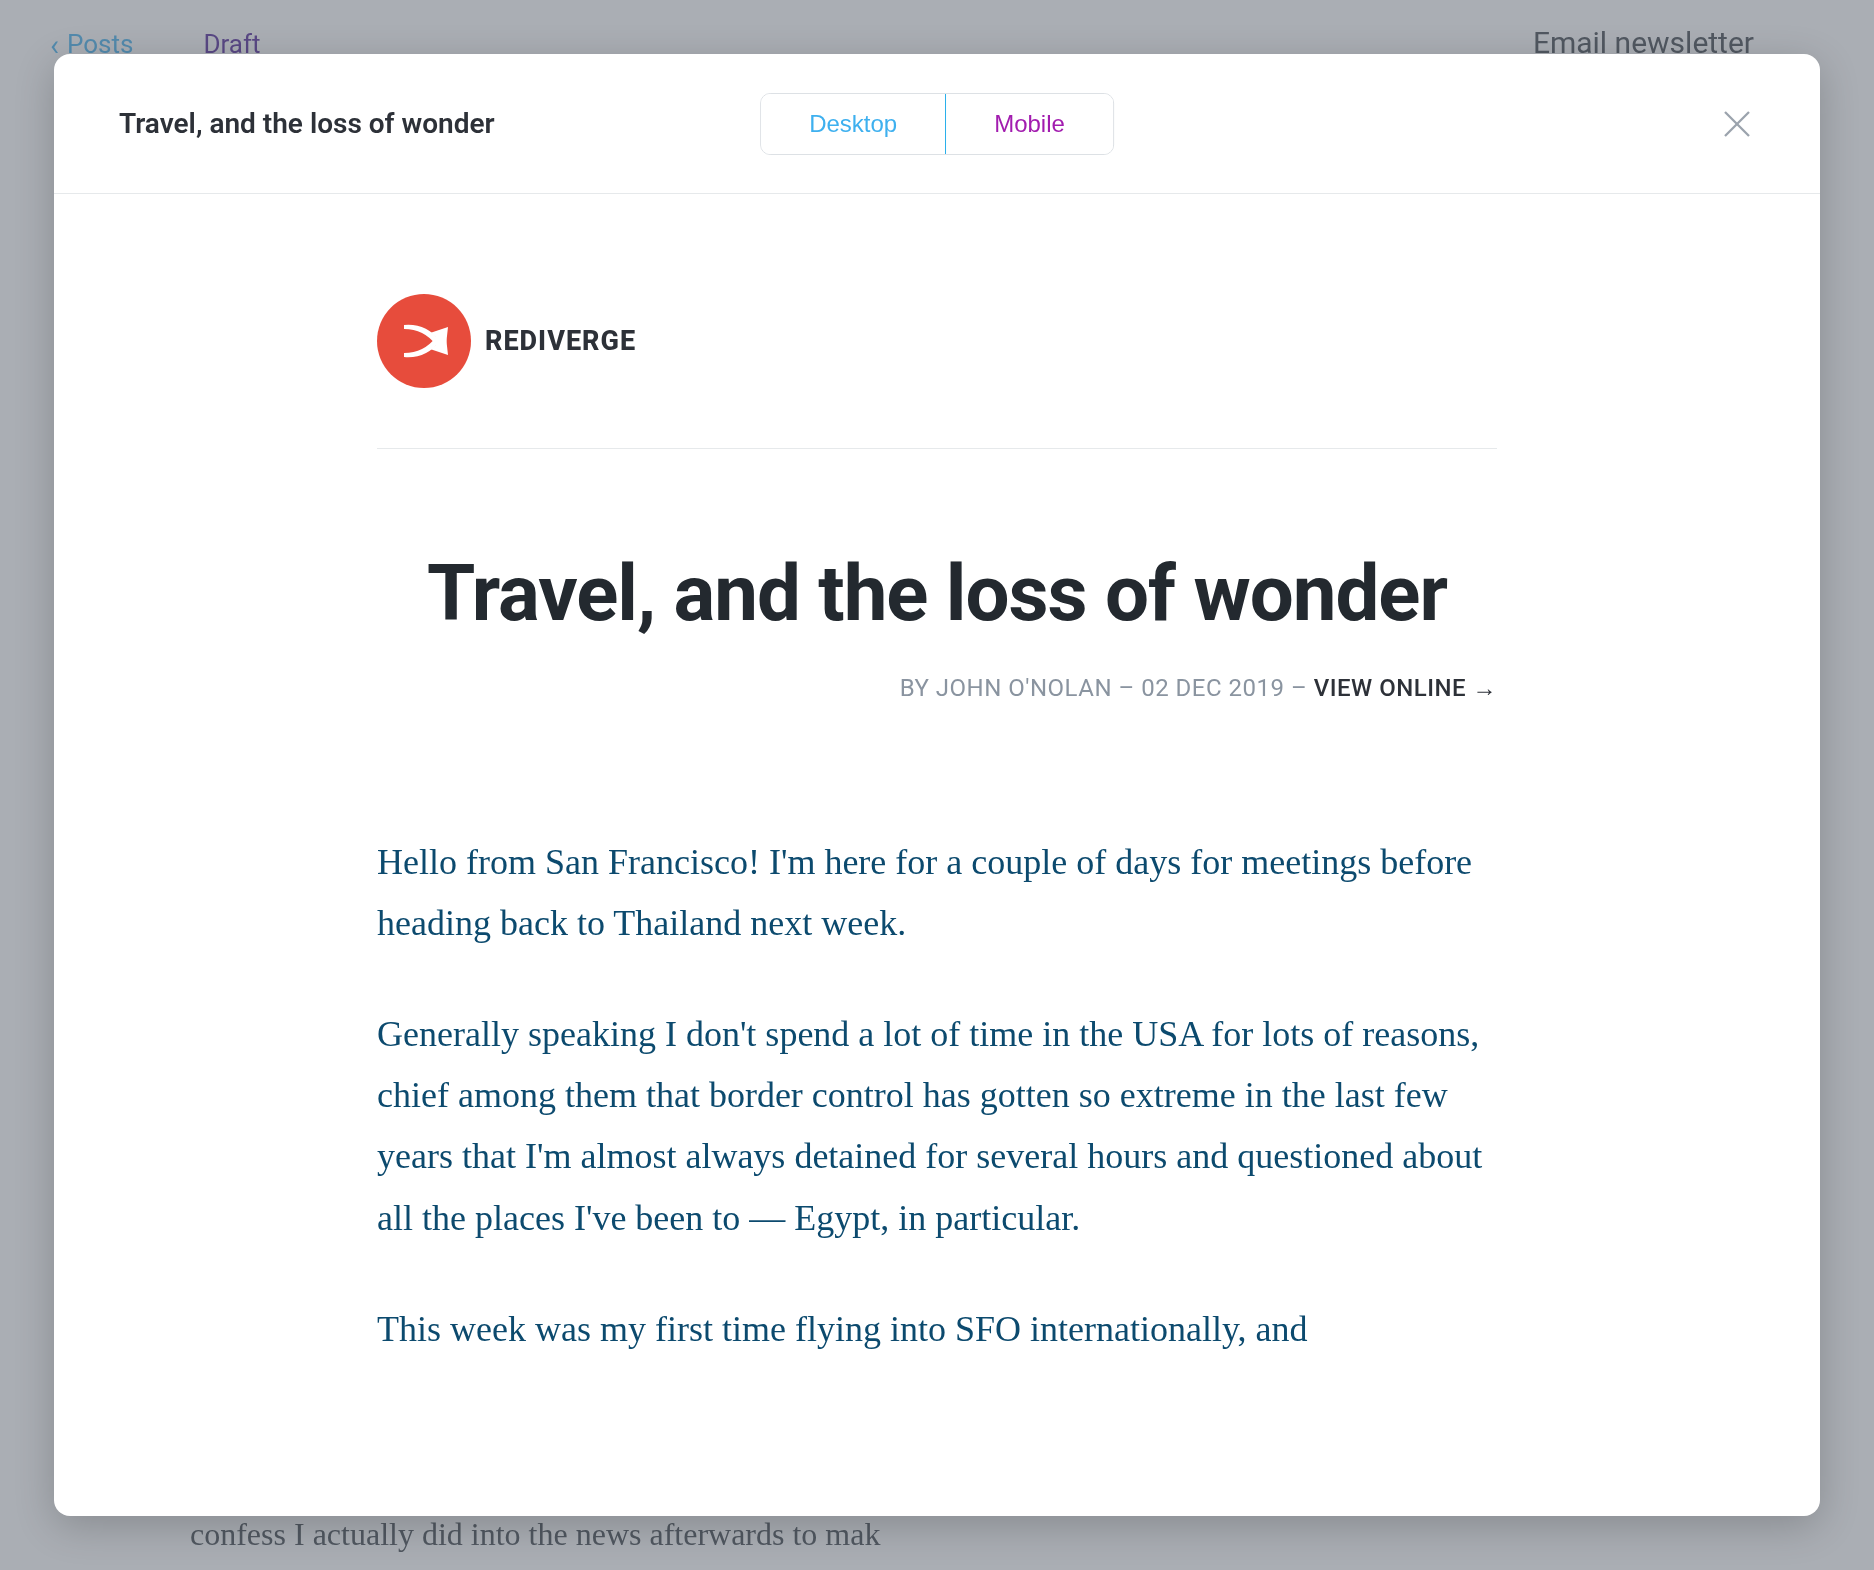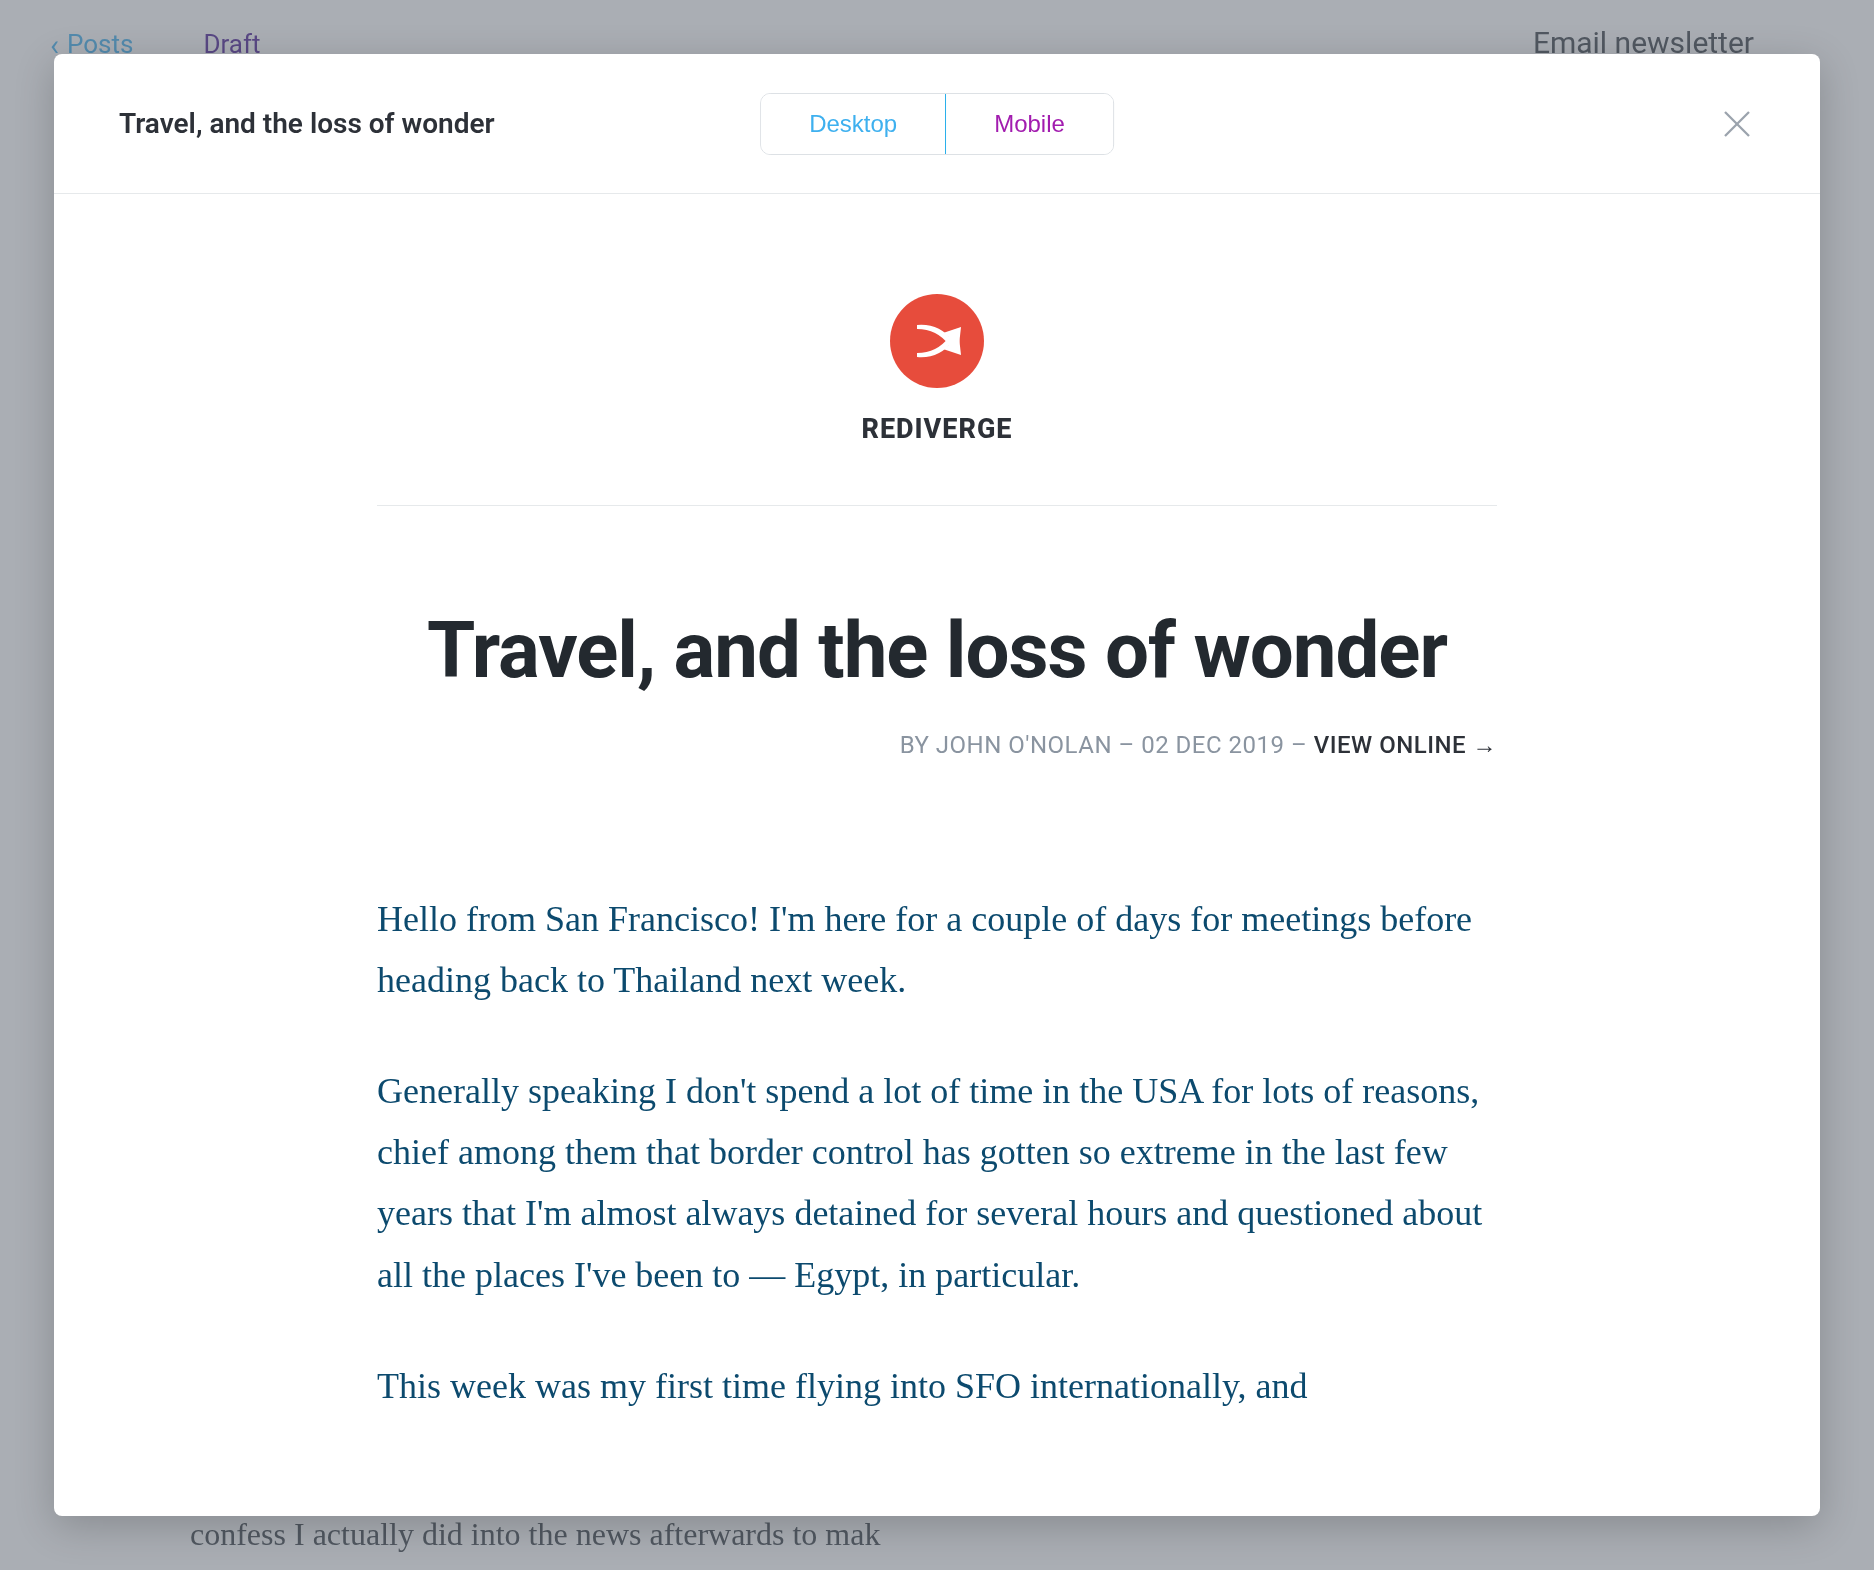--- a/index.html
+++ b/index.html
@@ -83,21 +83,21 @@
       background: rgba(100, 108, 118, 0.55);
     }
     
     .modal {
       position: absolute;
       top: 54px;
       left: 54px;
       right: 54px;
       bottom: 54px;
       background: #fff;
-      border-radius: 8px;
+      border-radius: 16px;
       overflow: hidden;
       box-shadow: 0 10px 40px rgba(0,0,0,0.2);
     }
     
     .modal-header {
       display: flex;
       align-items: center;
       height: 140px;
       padding: 0 65px;
       border-bottom: 1px solid #e6e9eb;
@@ -160,23 +160,23 @@
       overflow: hidden;
     }
     
     .preview-inner {
       max-width: 1120px;
       margin: 0 auto;
     }
     
     .brand-logo {
       display: flex;
-      flex-direction: column;
-      align-items: center;
-      gap: 25px;
+      flex-direction: row;
+      align-items: center;
+      gap: 14px;
     }
     
     .brand-icon {
       width: 94px;
       height: 94px;
       background: #e74c3c;
       border-radius: 50%;
       display: flex;
       align-items: center;
       justify-content: center;

